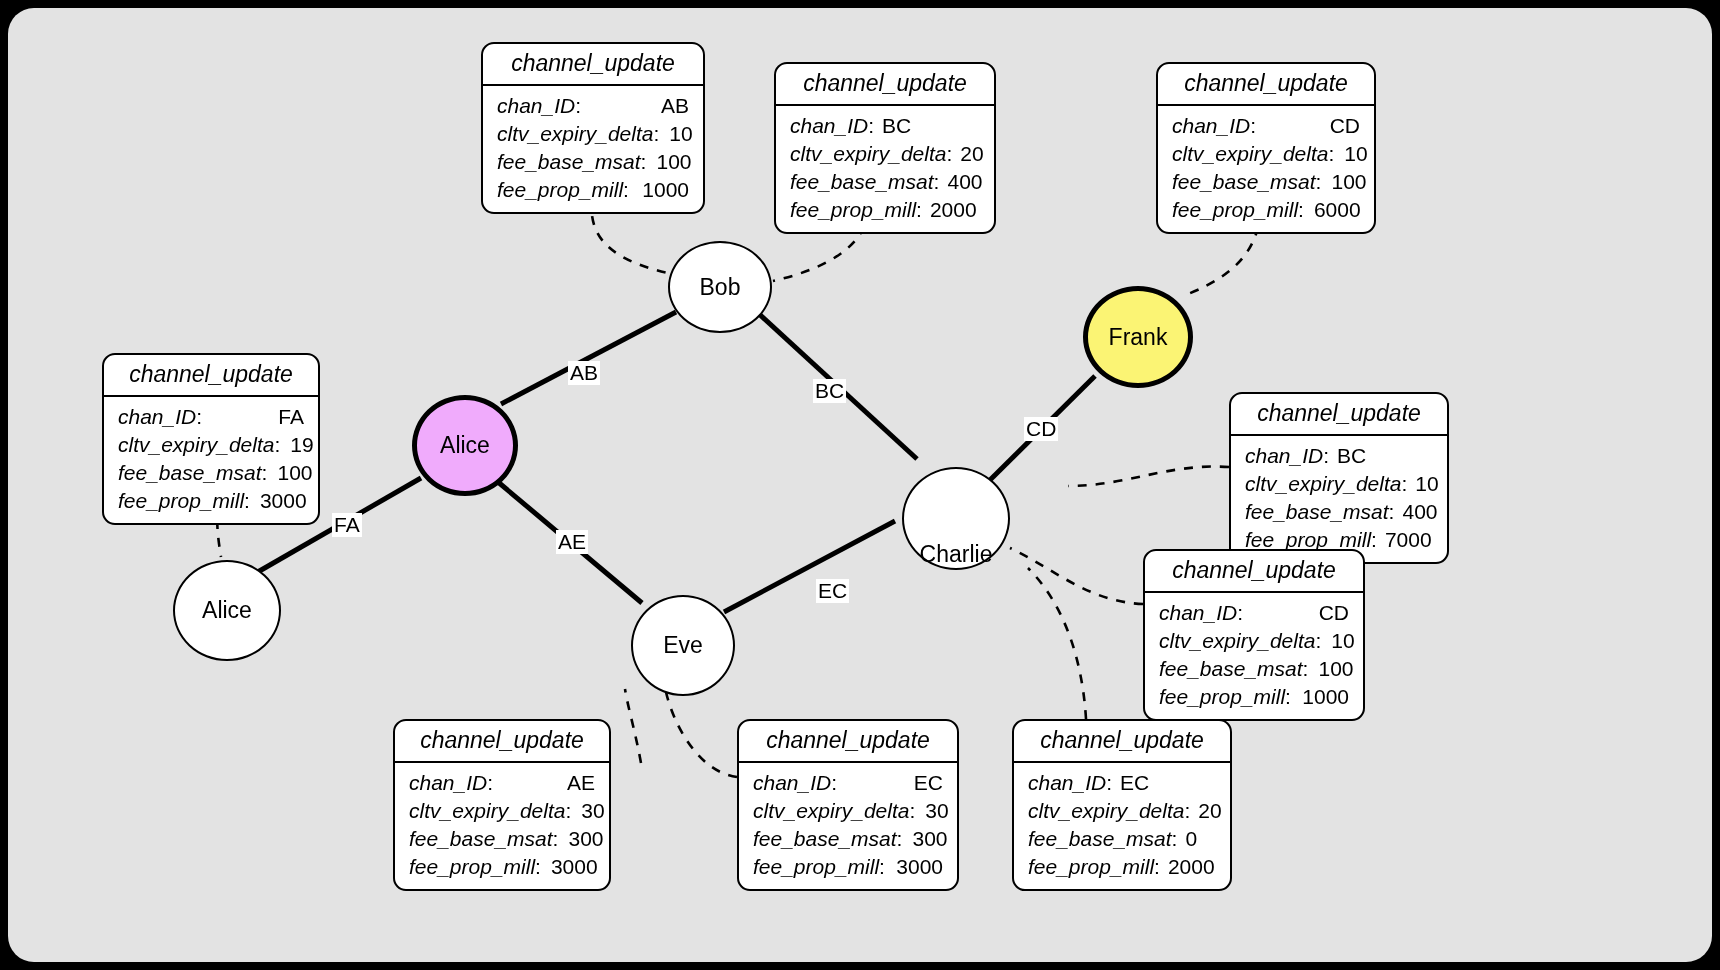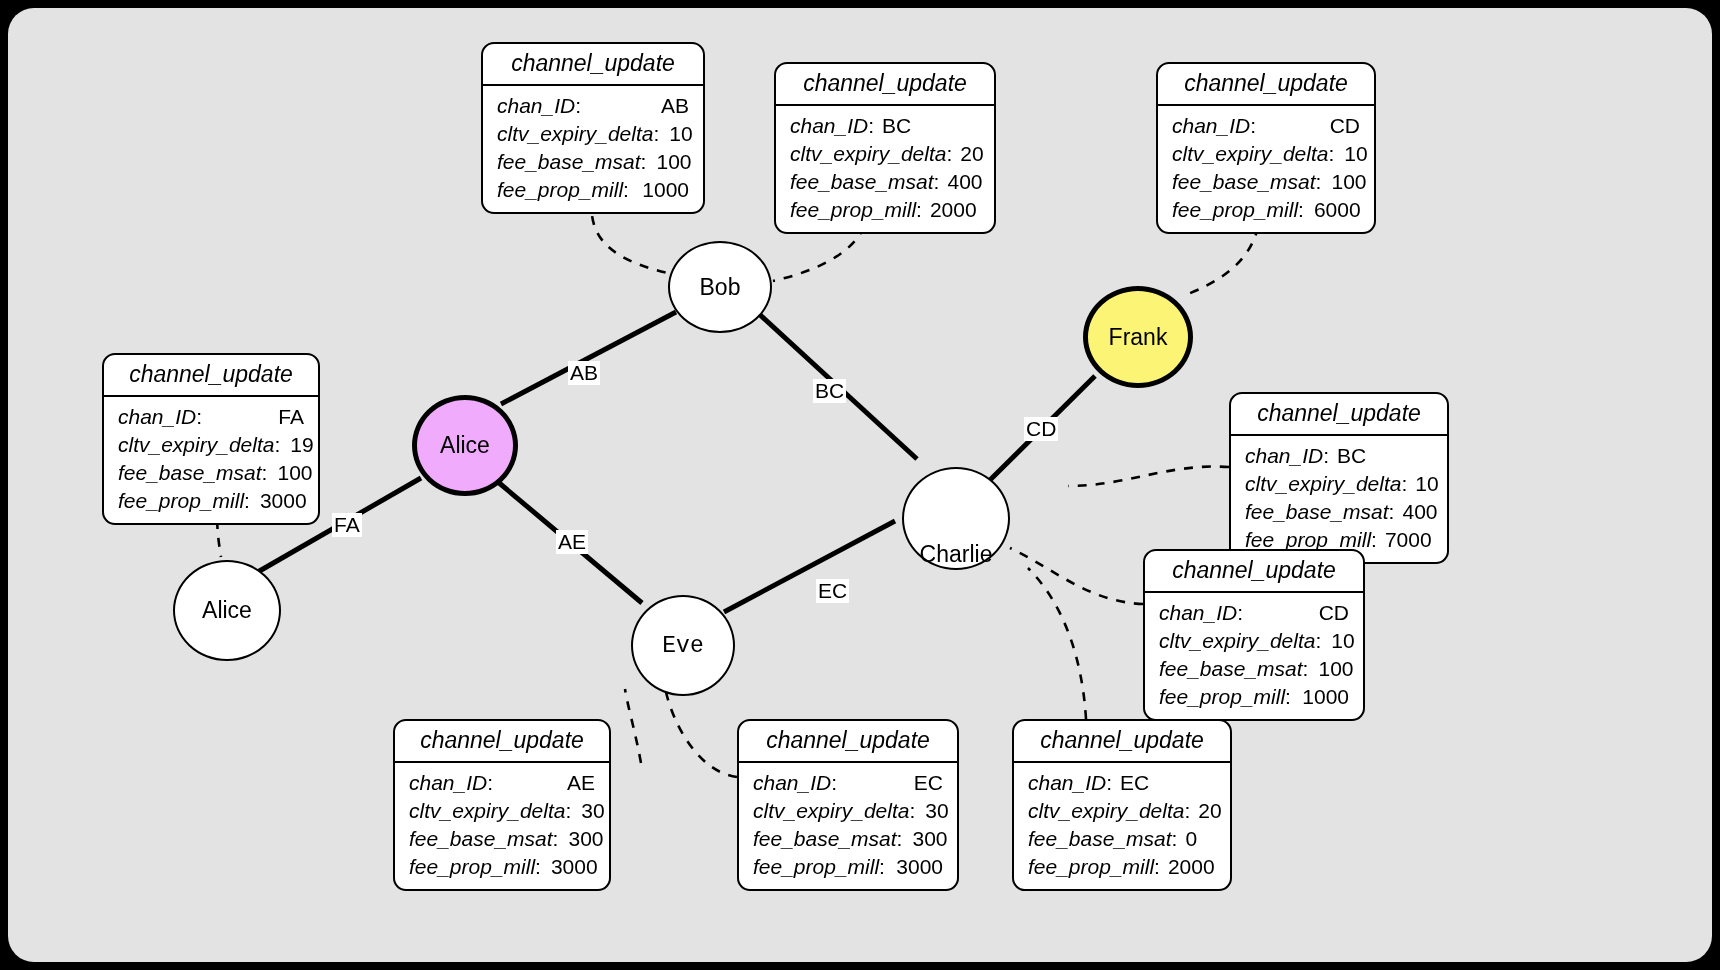--- a/index.html
+++ b/index.html
@@ -75,21 +75,21 @@
       </div>
       <div class="node thick" style="left: 404px; top: 387px; width: 106px; height: 101px; background: #f0abfc;">
         <span>Alice</span>
       </div>
       <div class="node" style="left: 894px; top: 459px; width: 108px; height: 103px; background: rgb(255, 255, 255); align-items: flex-end;">
         <span>Charlie</span>
       </div>
       <div class="node" style="left: 165px; top: 552px; width: 108px; height: 101px; background: rgb(255, 255, 255);">
         <span>Alice</span>
       </div>
-      <div class="node" style="left: 623px; top: 587px; width: 104px; height: 101px; background: rgb(255, 255, 255); font-family: Liberation Mono, monospace;">
+      <div class="node" style="left: 623px; top: 587px; width: 104px; height: 101px; background: rgb(255, 255, 255);">
         <span>Eve</span>
       </div>
     </div>
   <div id="edge-labels">
       <div class="edge-label" style="left: 560px; top: 353px;">AB</div>
       <div class="edge-label" style="left: 805px; top: 371px;">BC</div>
       <div class="edge-label" style="left: 1016px; top: 409px;">CD</div>
       <div class="edge-label" style="left: 324px; top: 505px;">FA</div>
       <div class="edge-label" style="left: 548px; top: 522px;">AE</div>
       <div class="edge-label" style="left: 808px; top: 571px;">EC</div>

